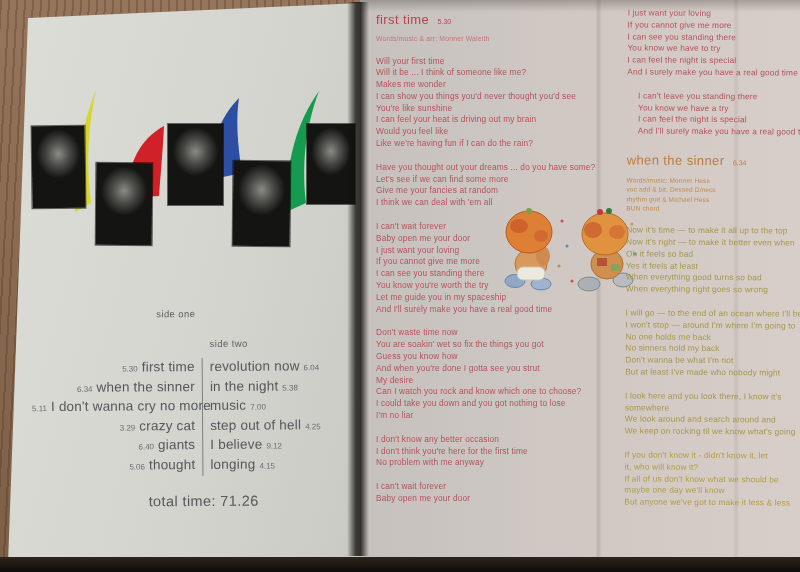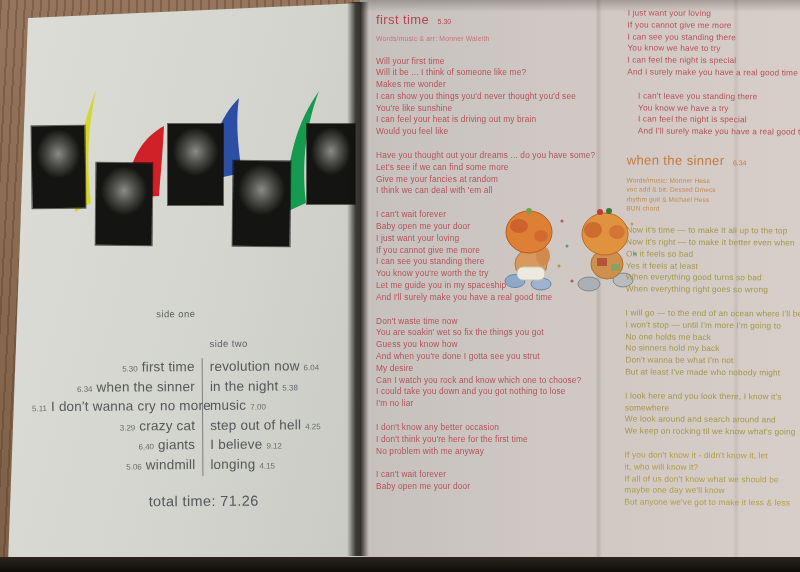--- a/index.html
+++ b/index.html
@@ -96,21 +96,21 @@
       <div class="l">side one</div>
       <div class="r">side two</div>
     </div>
     <div class="tl-body">
       <div class="tl-col left">
           <div class="tl-row"><span class="tk-time">5.30</span><span class="tk-title">first time</span></div>
           <div class="tl-row"><span class="tk-time">6.34</span><span class="tk-title">when the sinner</span></div>
           <div class="tl-row"><span class="tk-time">5.11</span><span class="tk-title">I don't wanna cry no more</span></div>
           <div class="tl-row"><span class="tk-time">3.29</span><span class="tk-title">crazy cat</span></div>
           <div class="tl-row"><span class="tk-time">6.40</span><span class="tk-title">giants</span></div>
-          <div class="tl-row"><span class="tk-time">5.06</span><span class="tk-title">windmill</span></div>
+          <div class="tl-row"><span class="tk-time">5.06</span><span class="tk-title">thought</span></div>
         </div>
       <div class="tl-col right">
           <div class="tl-row"><span class="tk-title">revolution now</span><span class="tk-time">6.04</span></div>
           <div class="tl-row"><span class="tk-title">in the night</span><span class="tk-time">5.38</span></div>
           <div class="tl-row"><span class="tk-title">music</span><span class="tk-time">7.00</span></div>
           <div class="tl-row"><span class="tk-title">step out of hell</span><span class="tk-time">4.25</span></div>
           <div class="tl-row"><span class="tk-title">I believe</span><span class="tk-time">9.12</span></div>
           <div class="tl-row"><span class="tk-title">longing</span><span class="tk-time">4.15</span></div>
         </div>
     </div>
@@ -132,20 +132,21 @@
   <div class="credits-line">Words/music &amp; arr: Monner Waleith</div>
   <div>
       <div class="stanza">
         <div class="line">Will your first time</div>
         <div class="line">Will it be ...  I think of someone like me?</div>
         <div class="line">Makes me wonder</div>
         <div class="line">I can show you things you'd never thought you'd see</div>
         <div class="line">You're like sunshine</div>
         <div class="line">I can feel your heat is driving out my brain</div>
         <div class="line">Would you feel like</div>
+        <div class="line">Like we're having fun if I can do the rain?</div>
       </div>
       <div class="stanza">
         <div class="line">Have you thought out your dreams ... do you have some?</div>
         <div class="line">Let's see if we can find some more</div>
         <div class="line">Give me your fancies at random</div>
         <div class="line">I think we can deal with 'em all</div>
       </div>
       <div class="stanza">
         <div class="line">I can't wait forever</div>
         <div class="line">Baby open me your door</div>
@@ -237,21 +238,21 @@
       <div class="stanza">
         <div class="line">Now it's time — to make it all up to the top</div>
         <div class="line">Now it's right — to make it better even when</div>
         <div class="line">Oh it feels so bad</div>
         <div class="line">Yes it feels at least</div>
         <div class="line">When everything good turns so bad</div>
         <div class="line">When everything right goes so wrong</div>
       </div>
       <div class="stanza">
         <div class="line">I will go — to the end of an ocean where I'll be</div>
-        <div class="line">I won't stop — until I'm more I'm going to</div>
+        <div class="line">I won't stop — around I'm where I'm going to</div>
         <div class="line">No one holds me back</div>
         <div class="line">No sinners hold my back</div>
         <div class="line">Don't wanna be what I'm not</div>
         <div class="line">But at least I've made who nobody might</div>
       </div>
       <div class="stanza">
         <div class="line">I look here and you look there, I know it's</div>
         <div class="line">somewhere</div>
         <div class="line">We look around and search around and</div>
         <div class="line">We keep on rocking til we know what's going</div>

